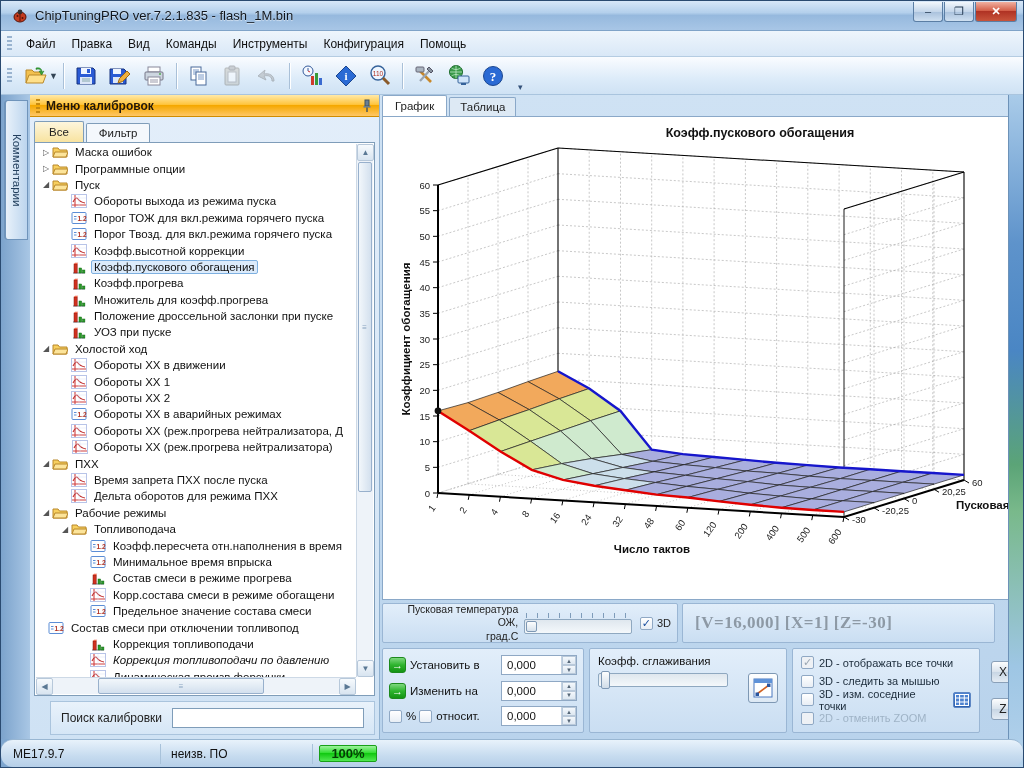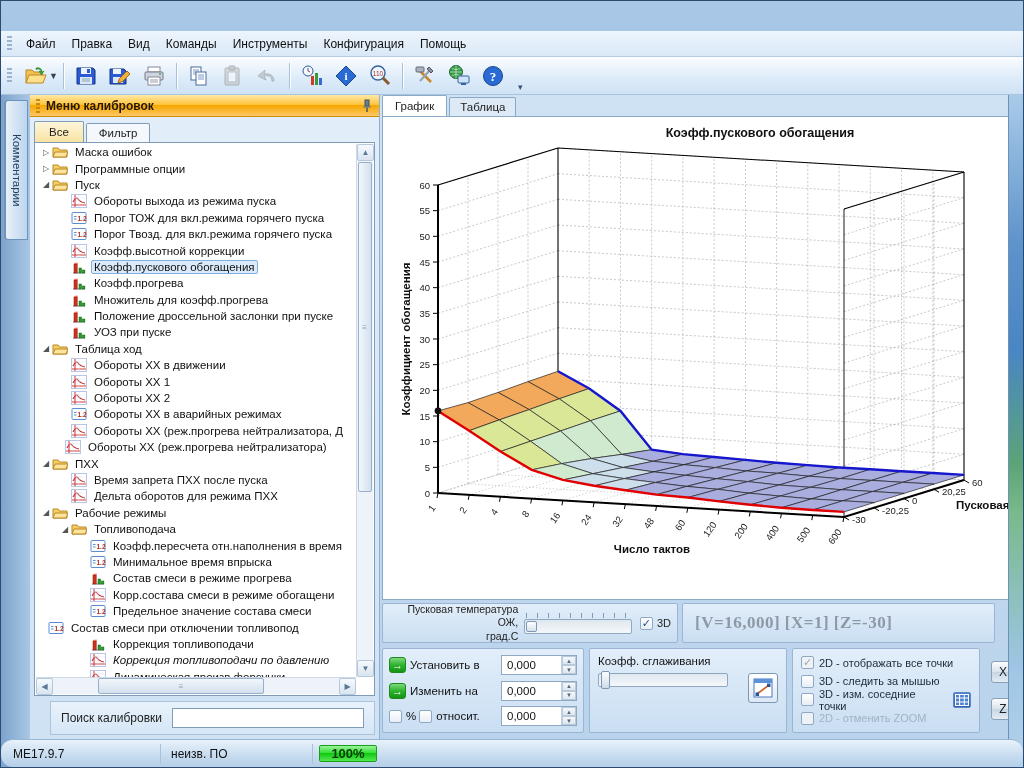--- a/index.html
+++ b/index.html
@@ -142,20 +142,35 @@
   .scell2 { width:152px; padding-left:10px; border-right:1px solid #a8c2da; height:20px; display:flex; align-items:center; }
   .sbadge { margin-left:6px; width:58px; height:17px; border:1px solid #18a018; border-radius:2px;
     background:linear-gradient(180deg,#9df29d,#35e035 45%,#12c912 50%,#52e852); display:flex; align-items:center; justify-content:center;
     font-size:13px; font-weight:bold; color:#063; color:#053c05; }
 </style>
 </head>
 <body>
 
 <div class="window">
 
+  <div class="titlebar">
+    <svg class="app-ico" viewBox="0 0 18 16">
+      <ellipse cx="9" cy="9" rx="6" ry="5" fill="#c23b1e" stroke="#5a1206"></ellipse>
+      <circle cx="9" cy="4" r="2.4" fill="#333"></circle>
+      <circle cx="6.5" cy="8" r="1" fill="#5a1206"></circle>
+        <circle cx="11.5" cy="10" r="1" fill="#5a1206"></circle>
+      <line x1="9" y1="5" x2="9" y2="13" stroke="#5a1206"></line>
+    </svg>
+    <span class="title-text">ChipTuningPRO ver.7.2.1.835 - flash_1M.bin</span>
+    <div class="winbtns">
+      <div class="wbtn">–</div>
+      <div class="wbtn">❐</div>
+      <div class="wbtn close">✕</div>
+    </div>
+  </div>
 
   <div class="menubar">
     <div class="grip"></div>
     <div id="menu-items" style="display:flex">
         <div class="menu-item">Файл</div>
         <div class="menu-item">Правка</div>
         <div class="menu-item">Вид</div>
         <div class="menu-item">Команды</div>
         <div class="menu-item">Инструменты</div>
         <div class="menu-item">Конфигурация</div>
@@ -420,21 +435,21 @@
                   <rect x="11.5" y="10" width="2.4" height="3" fill="#2a9a2a" stroke="#106a10" stroke-width=".5"></rect>
                 </svg></span>
               <span class="tlabel">УОЗ при пуске</span>
             </div>
             <div class="trow" style="padding-left: 4px;">
               <span class="texp">◢</span>
               <span class="ticon"><svg viewBox="0 0 16 14">
                   <path d="M1 12V3h5l1.5 2H15v7z" fill="#f7cf5e" stroke="#b9882a"></path>
                   <path d="M1 12l2-5h13l-2 5z" fill="#fce49a" stroke="#b9882a"></path>
                 </svg></span>
-              <span class="tlabel">Таблица ход</span>
+              <span class="tlabel">Холостой ход</span>
             </div>
             <div class="trow" style="padding-left: 23px;">
               <span class="texp"></span>
               <span class="ticon"><svg viewBox="0 0 16 14">
                   <rect x="0.5" y="0.5" width="15" height="13" fill="#fff" stroke="#b8c4e8"></rect>
                   <path d="M4 1v12M1 11h14" stroke="#d04040" stroke-width="1.1"></path>
                   <path d="M2 8q3-6 5-3t7 4" fill="none" stroke="#c03030" stroke-width="1.1"></path>
                   <path d="M1 4h14M8 1v12" stroke="#d8e0f4" stroke-width=".5"></path>
                 </svg></span>
               <span class="tlabel">Обороты ХХ в движении</span>
@@ -472,21 +487,21 @@
             <div class="trow" style="padding-left: 23px;">
               <span class="texp"></span>
               <span class="ticon"><svg viewBox="0 0 16 14">
                   <rect x="0.5" y="0.5" width="15" height="13" fill="#fff" stroke="#b8c4e8"></rect>
                   <path d="M4 1v12M1 11h14" stroke="#d04040" stroke-width="1.1"></path>
                   <path d="M2 8q3-6 5-3t7 4" fill="none" stroke="#c03030" stroke-width="1.1"></path>
                   <path d="M1 4h14M8 1v12" stroke="#d8e0f4" stroke-width=".5"></path>
                 </svg></span>
               <span class="tlabel">Обороты ХХ (реж.прогрева нейтрализатора, Д</span>
             </div>
-            <div class="trow" style="padding-left: 17px;">
+            <div class="trow" style="padding-left: 23px; text-align: right;">
               <span class="texp"></span>
               <span class="ticon"><svg viewBox="0 0 16 14">
                   <rect x="0.5" y="0.5" width="15" height="13" fill="#fff" stroke="#b8c4e8"></rect>
                   <path d="M4 1v12M1 11h14" stroke="#d04040" stroke-width="1.1"></path>
                   <path d="M2 8q3-6 5-3t7 4" fill="none" stroke="#c03030" stroke-width="1.1"></path>
                   <path d="M1 4h14M8 1v12" stroke="#d8e0f4" stroke-width=".5"></path>
                 </svg></span>
               <span class="tlabel">Обороты ХХ (реж.прогрева нейтрализатора)</span>
             </div>
             <div class="trow" style="padding-left: 4px;">

